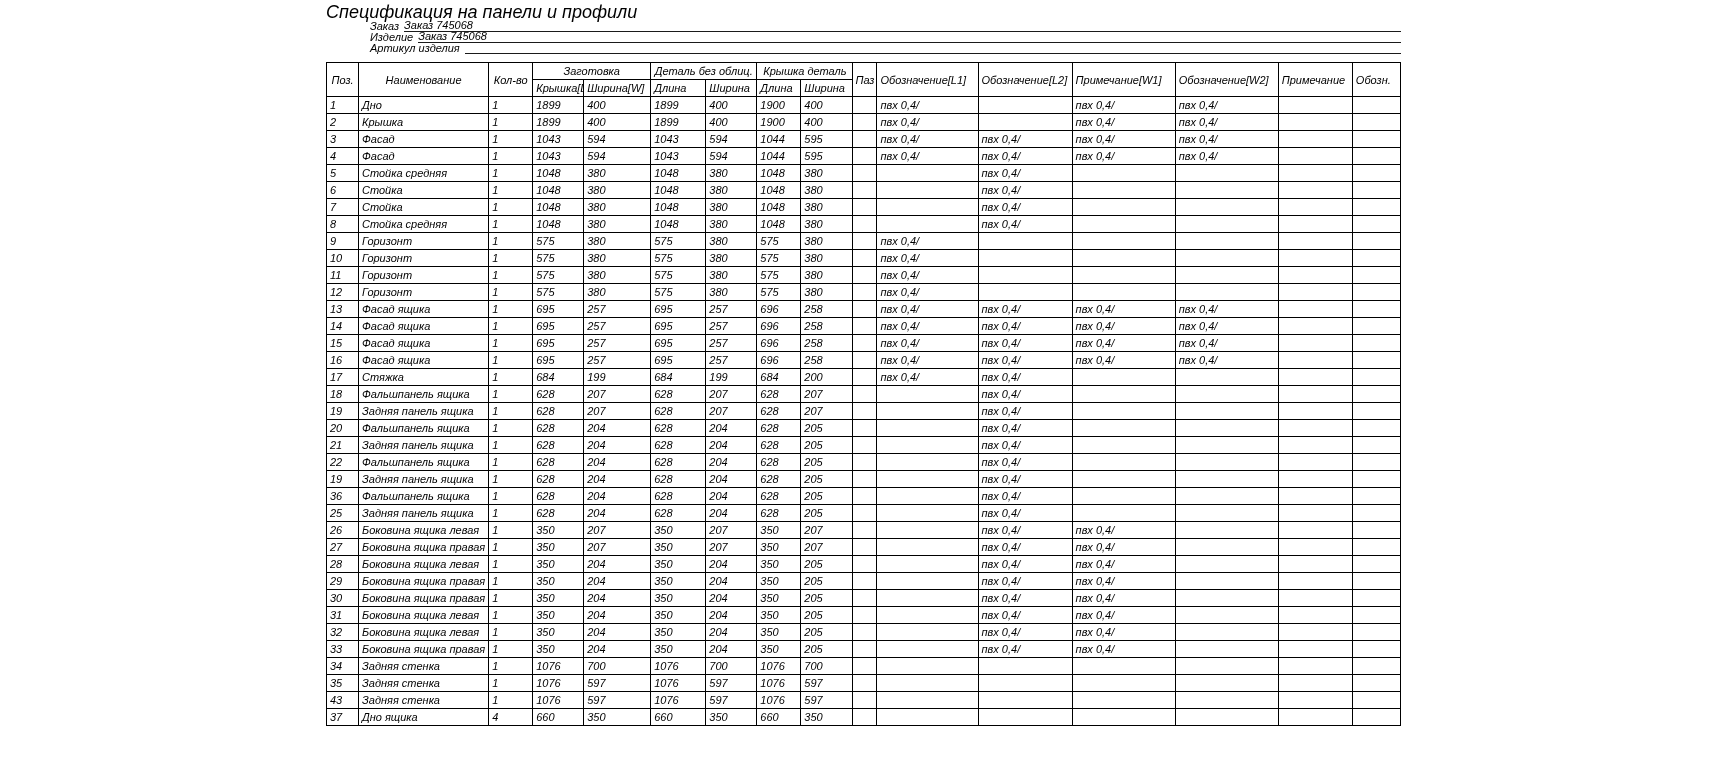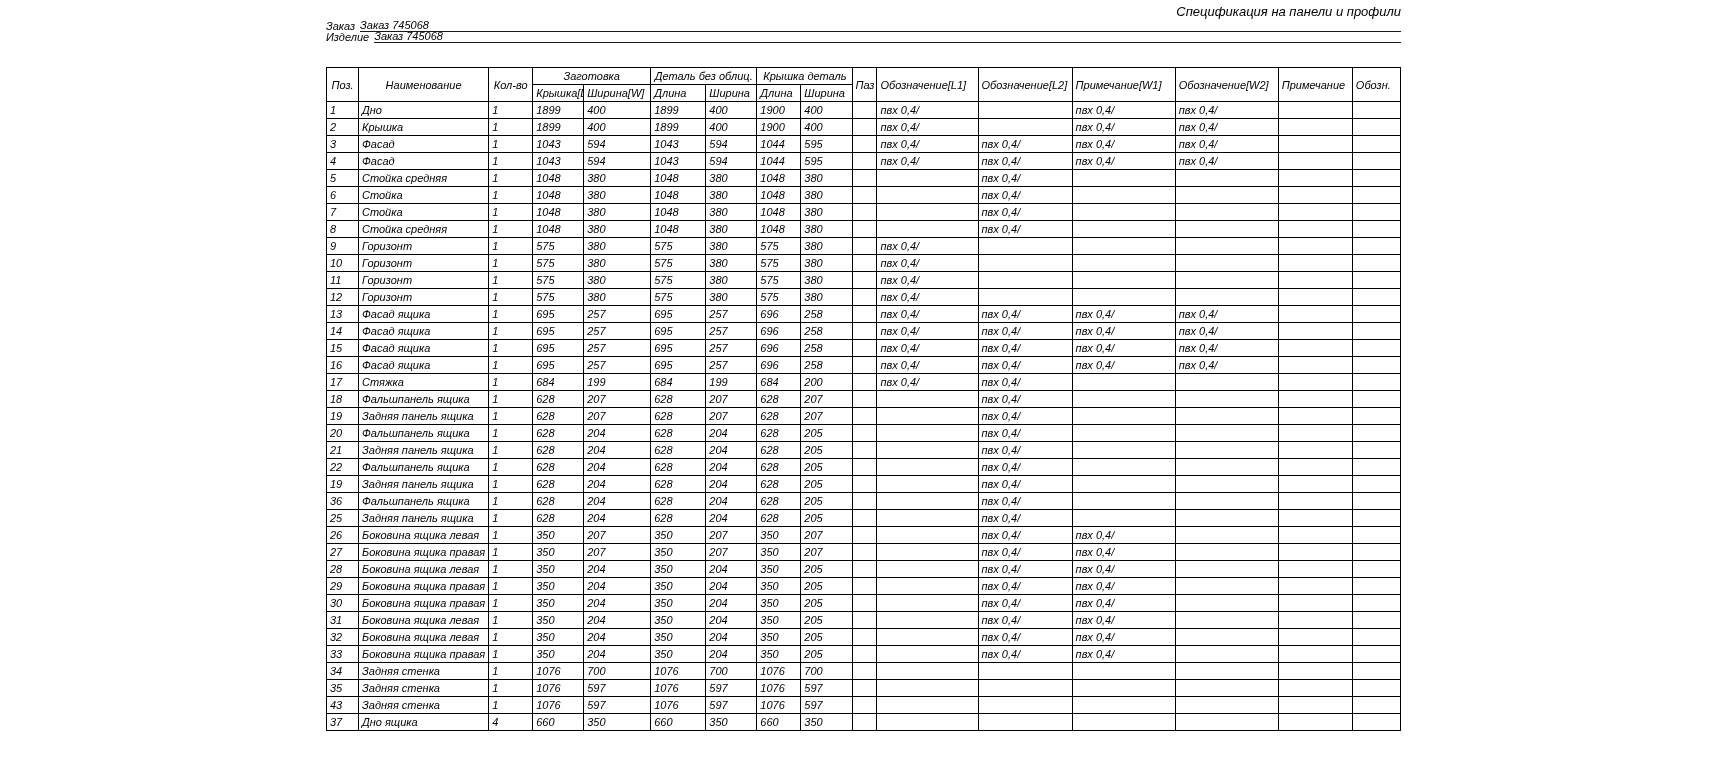--- a/index.html
+++ b/index.html
@@ -6,47 +6,48 @@
   body {
     width:1715px; height:773px;
     background:#ffffff; color:#000;
     font-family:"Liberation Sans", sans-serif;
     position:relative; overflow:hidden;
   }
   .sheet {
     position:absolute; left:326px; top:4px; width:1075px;
   }
   .doc-title {
-    text-align:right;
+    text-align:left;
     font-style:italic;
-    font-size:13px;
+    font-size:18px;
     line-height:16px;
     height:16px;
     white-space:nowrap;
   }
   .meta {
     margin-top:1px;
+    margin-left:44px;
   }
   .meta-line {
     display:flex;
     align-items:flex-end;
     font-style:italic;
     font-size:11px;
     height:11px;
     line-height:11px;
     white-space:nowrap;
   }
   .meta-label { padding-right:5px; }
   .meta-value {
     flex:1;
     border-bottom:1px solid #1a1a1a;
     height:11px; line-height:11px;
   }
   table.spec {
-    margin-top:24px;
+    margin-top:8px;
     border-collapse:collapse;
     table-layout:fixed;
     width:1075px;
   }
   table.spec th, table.spec td {
     border:1px solid #000;
     font-style:italic;
     font-weight:normal;
     font-size:11px;
     height:16px;
@@ -69,20 +70,24 @@
   <div class="doc-title">Спецификация на панели и профили</div>
 
   <div class="meta">
     <div class="meta-line">
       <span class="meta-label">Заказ</span>
       <span class="meta-value">Заказ 745068</span>
     </div>
     <div class="meta-line">
       <span class="meta-label">Изделие</span>
       <span class="meta-value">Заказ 745068</span>
+    </div>
+    <div class="meta-line">
+      <span class="meta-label">Артикул изделия</span>
+      <span class="meta-value"></span>
     </div>
   </div>
 
   <table class="spec">
     <colgroup>
       <col style="width:32px">
         <col style="width:130px">
         <col style="width:44px">
       <col style="width:51px">
         <col style="width:67px">

